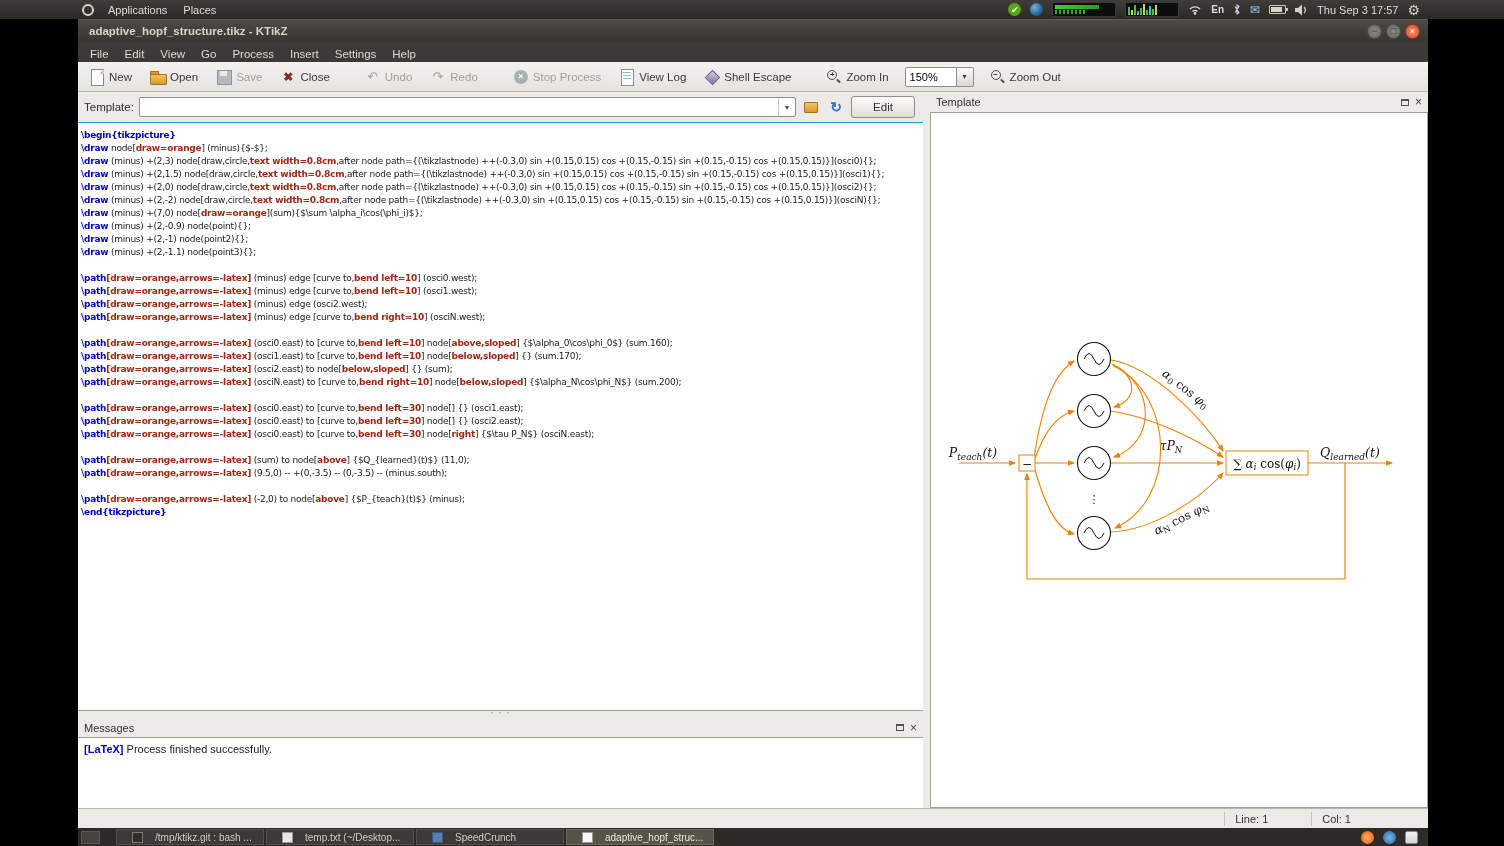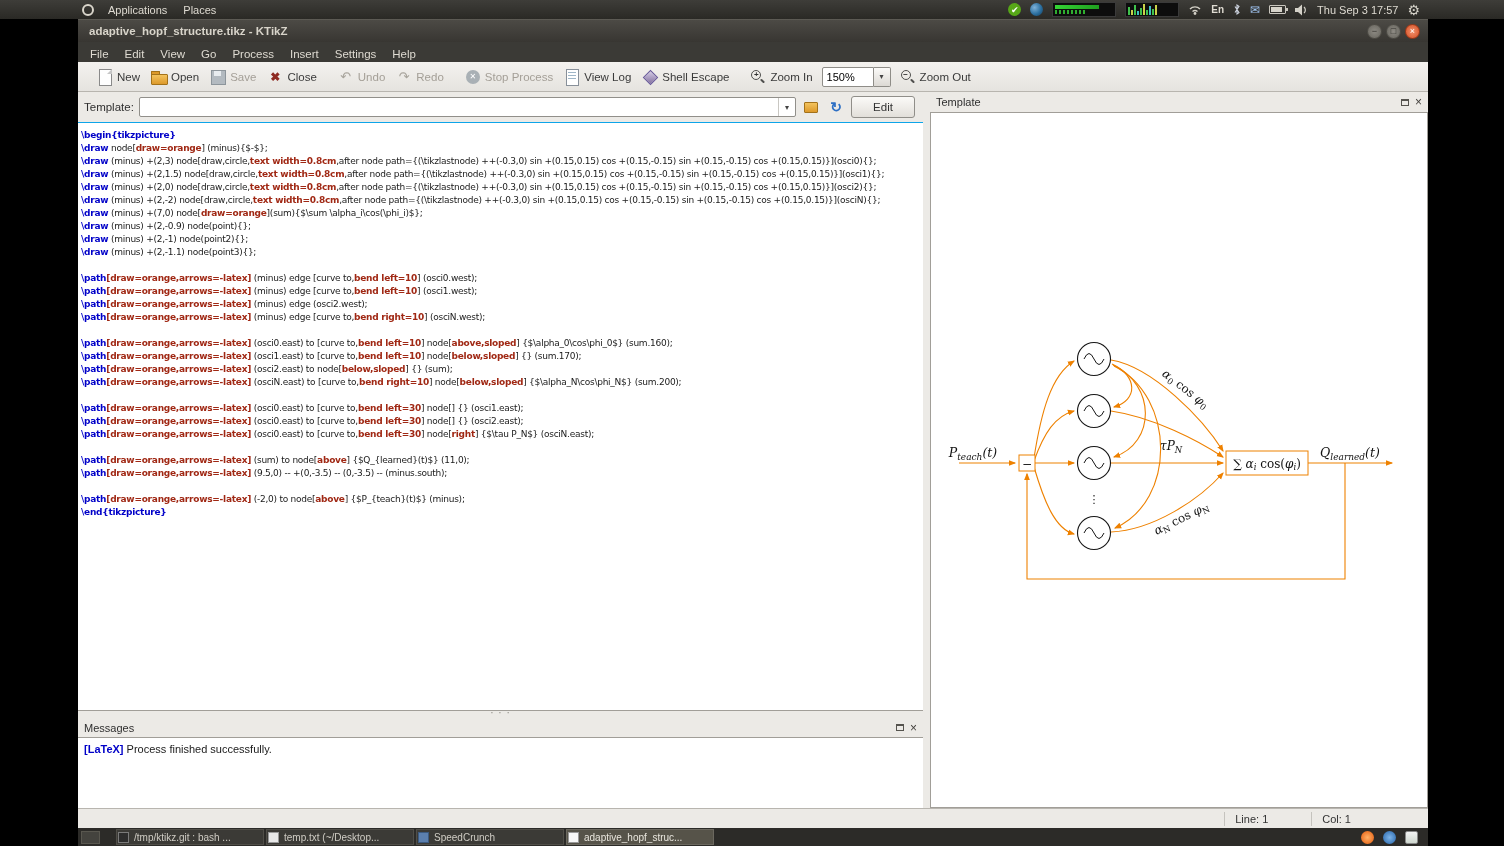--- a/index.html
+++ b/index.html
@@ -43,21 +43,21 @@
   .wc { width:15px; height:15px; border-radius:50%; font-size:9px;
     display:flex; align-items:center; justify-content:center; }
   .wc.min,.wc.max { background:radial-gradient(#8d8a83,#66645d); color:#2e2d29; border:1px solid #4f4d47; }
   .wc.close { background:radial-gradient(#f3926c,#d44e24); color:#fff; border:1px solid #9c3717; }
 
   .menubar { height:20px; display:flex; align-items:flex-end; color:#dfdbd2;
     font-size:11.5px; background:#3b3a36; padding-left:4px; }
   .menu-item { padding:2px 8px; }
 
   .toolbar { height:30px; background:linear-gradient(#f4f2ef,#e5e3df);
-    border-bottom:1px solid #b8b5af; display:flex; align-items:center; padding:0 14px; gap:1px; }
+    border-bottom:1px solid #b8b5af; display:flex; align-items:center; padding:0 6px; gap:8px; }
   .tb-btn { display:flex; align-items:center; gap:4px; padding:3px 5px; font-size:11.5px;
     color:#3a3a3a; border-radius:3px; white-space:nowrap; }
   .tb-btn.disabled { color:#a49f97; }
   .tb-sep { width:9px; }
   .ico { width:16px; height:16px; position:relative; display:inline-block; flex:none; }
   .ico-new::before { content:""; position:absolute; left:2px; top:0; width:11px; height:15px;
     background:#fefefe; border:1px solid #8a8a8a; }
   .ico-new::after { content:""; position:absolute; right:1px; top:0;
     border-style:solid; border-width:0 0 5px 5px; border-color:transparent transparent #c6c6c6 transparent; }
   .ico-open::before { content:""; position:absolute; left:0; top:2px; width:7px; height:4px;
@@ -138,22 +138,22 @@
   .status-cell { padding:0 10px; border-left:1px solid #c5c3be; height:14px;
     display:flex; align-items:center; }
   .status-pad { width:34px; }
 
   
   .taskbar { position:absolute; left:78px; top:828px; width:1350px; height:18px;
     background:#2c2b28; display:flex; align-items:center; }
   .tb-showdesk { width:19px; height:13px; margin:0 16px 0 3px; background:#44433e;
     border:1px solid #59574f; flex:none; }
   .task-btn { width:148px; height:16px; margin-right:2px; background:#3b3a36;
-    border:1px solid #504e48; display:flex; align-items:center; gap:5px; font-size:10px;
-    color:#cfccc4; padding:0 1px; overflow:hidden; white-space:nowrap; }
+    border:1px solid #504e48; display:flex; align-items:center; gap:12px; font-size:10px;
+    color:#cfccc4; padding:0 15px; overflow:hidden; white-space:nowrap; }
   .task-btn.active { background:#565349; border-color:#6b685f; color:#e9e6de; }
   .task-ico { width:11px; height:11px; flex:none; }
   .task-ico.terminal { background:#2d2d2d; border:1px solid #7a7a7a; }
   .task-ico.text-file { background:#e8e8e8; border:1px solid #999; }
   .task-ico.calculator { background:#5b7fae; border:1px solid #3c5a80; }
   .task-ico.ktikz { background:#f7f7f7; border:1px solid #999; }
   .task-icons-right { margin-left:auto; display:flex; gap:9px; padding-right:10px; }
   .tray-ico { width:13px; height:13px; border-radius:50%; }
   .tray-orange { background:radial-gradient(#ffb066,#e2590b); }
   .tray-blue { background:radial-gradient(#7db4e8,#2563a8); }

